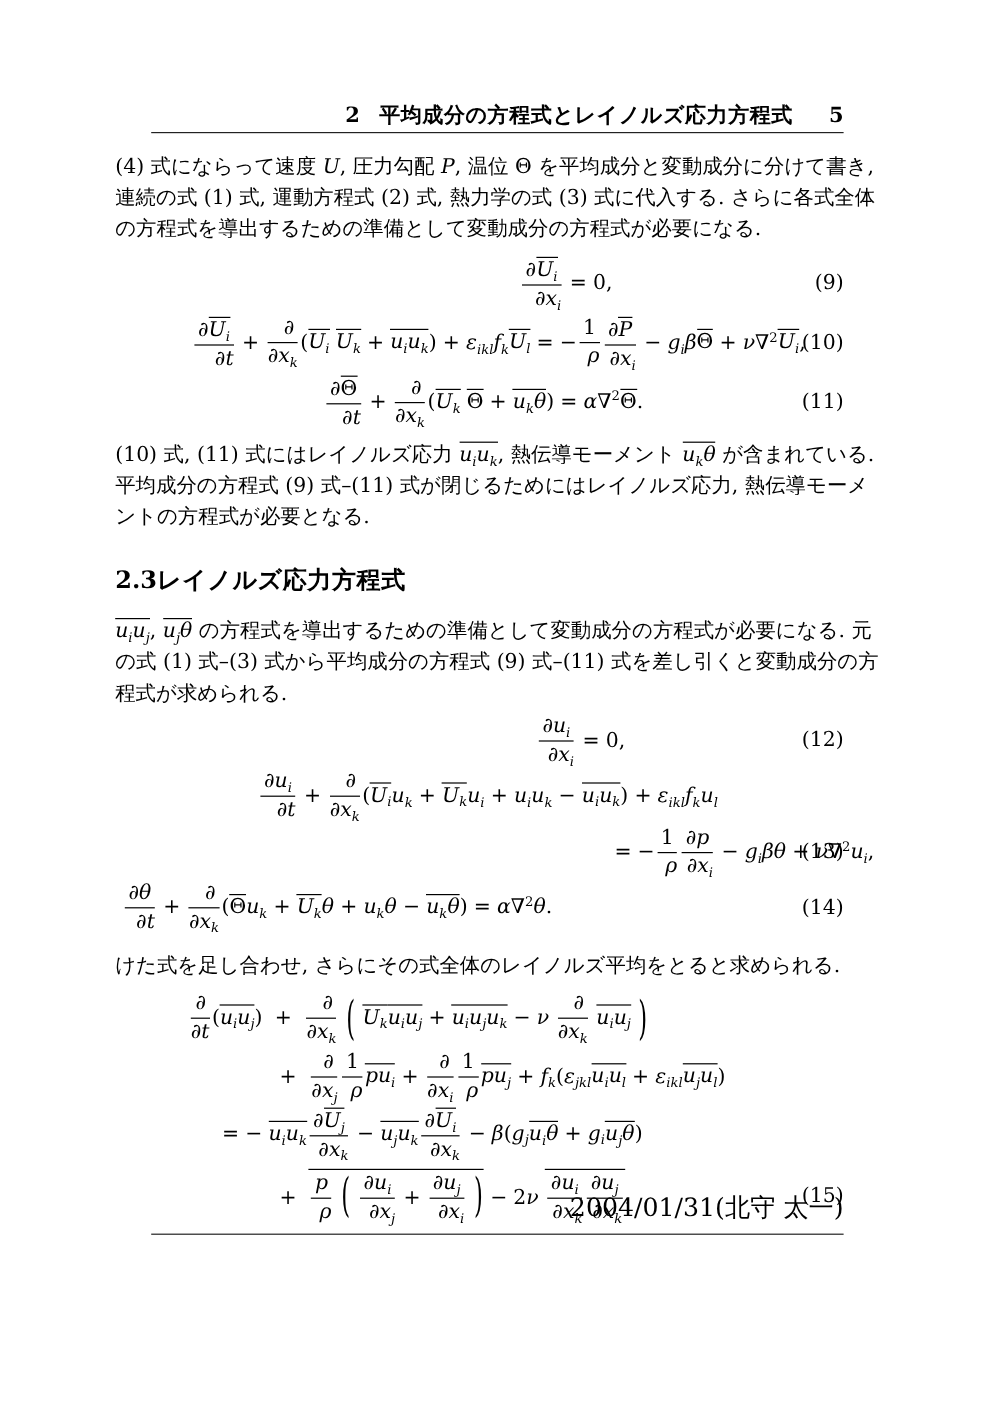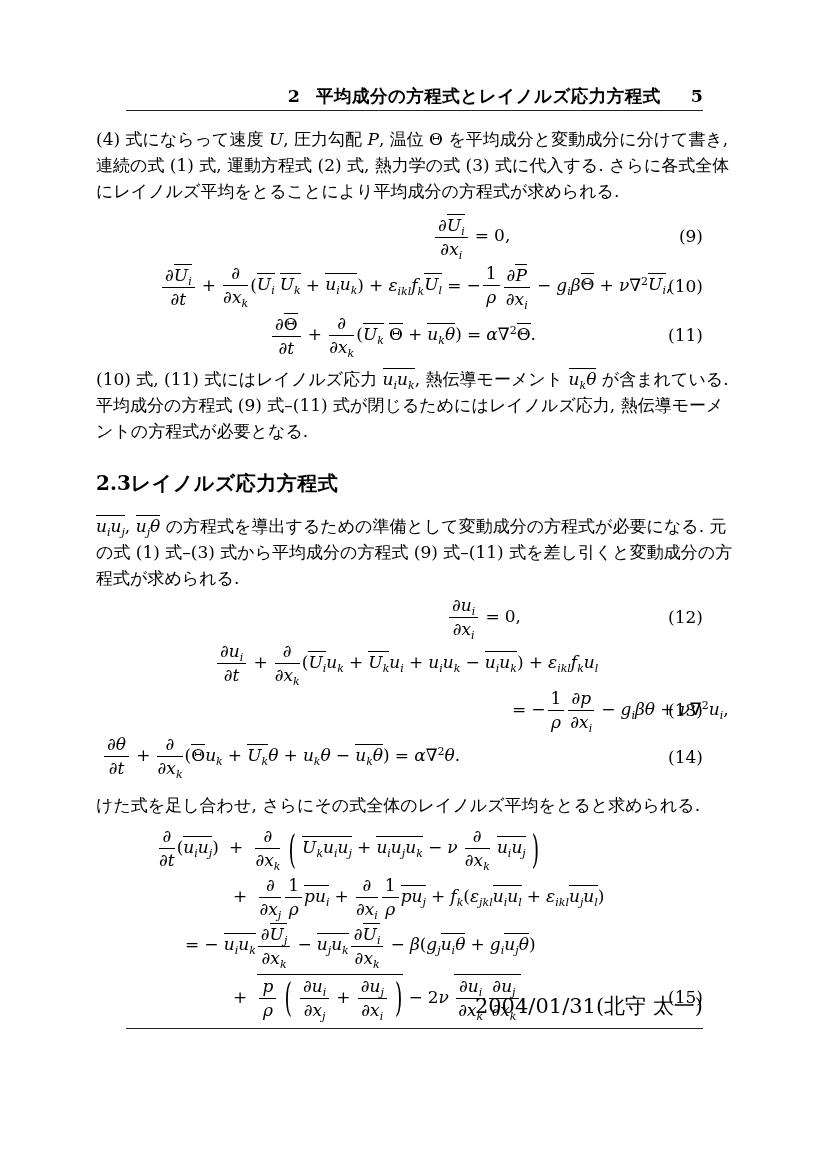--- a/index.html
+++ b/index.html
@@ -30,21 +30,21 @@
   
   .content{position:absolute;left:96px;top:126px;width:634px;}
   .para{line-height:26px;}
   .pline{white-space:nowrap;}
   .m{white-space:nowrap;}
   .it{font-style:italic;}
   .up{font-style:normal;}
   .sp{display:inline-block;width:.3em;}
   sub{font-size:11px;line-height:0;vertical-align:-4px;}
   sup{font-size:11px;line-height:0;vertical-align:6px;}
-  .frac{display:inline-block;vertical-align:middle;text-align:center;margin:0 2px;line-height:1.25;}
+  .frac{display:inline-block;vertical-align:middle;text-align:right;margin:0 2px;line-height:1.25;}
   .frac .num{display:block;border-bottom:1px solid #000;padding:0 3px 1px;}
   .frac .den{display:block;padding-top:1px;}
   .ovl{display:inline-block;border-top:1px solid #000;padding-top:1px;margin-top:2px;line-height:1.15;}
   .bigp{display:inline-block;vertical-align:middle;transform:scaleY(2.05);font-size:19px;padding:0 1px;}
   
   .eqline{position:relative;display:flex;align-items:center;min-height:44px;margin:1px 0;white-space:nowrap;}
   .eqtag{position:absolute;right:27px;top:50%;transform:translateY(-50%);font-style:normal;}
   .l-eq9{padding-left:337px;margin-top:8px;}
   .l-eq10{padding-left:64px;min-height:48px;}
   .l-eq11{padding-left:174px;min-height:46px;}
@@ -76,21 +76,21 @@
     <span class="header-title">平均成分の方程式とレイノルズ応力方程式</span>
     <span class="header-page-no">5</span>
   </div>
   <div class="hrule header-rule"></div>
 
   <div class="content">
 
     <div class="para p1">
         <div class="pline">(4) 式にならって速度 <span class="m"><span class="it">U</span></span>, 圧力勾配 <span class="m"><span class="it">P</span></span>, 温位 <span class="m"><span class="up">Θ</span></span> を平均成分と変動成分に分けて書き,</div>
         <div class="pline">連続の式 (1) 式, 運動方程式 (2) 式, 熱力学の式 (3) 式に代入する. さらに各式全体</div>
-        <div class="pline">にレイノルズ平均をとることにより平均成分の方程式が求められる.</div>
+        <div class="pline">の方程式を導出するための準備として変動成分の方程式が必要になる.</div>
       </div>
 
     <div class="eqline l-eq9">
       <span class="m"><span class="frac"><span class="num"><span class="it">∂</span><span class="ovl"><span class="it">U</span><sub><span class="it">i</span></sub></span></span><span class="den"><span class="it">∂</span><span class="it">x</span><sub><span class="it">i</span></sub></span></span><span class="sp"></span><span class="up">=</span><span class="sp"></span><span class="up">0</span><span class="up">,</span></span>
       <span class="eqtag">(9)</span>
     </div>
     <div class="eqline l-eq10">
       <span class="m"><span class="frac"><span class="num"><span class="it">∂</span><span class="ovl"><span class="it">U</span><sub><span class="it">i</span></sub></span></span><span class="den"><span class="it">∂</span><span class="it">t</span></span></span><span class="sp"></span><span class="up">+</span><span class="sp"></span><span class="frac"><span class="num"><span class="it">∂</span></span><span class="den"><span class="it">∂</span><span class="it">x</span><sub><span class="it">k</span></sub></span></span><span class="up">(</span><span class="ovl"><span class="it">U</span><sub><span class="it">i</span></sub></span><span class="sp"></span><span class="ovl"><span class="it">U</span><sub><span class="it">k</span></sub></span><span class="sp"></span><span class="up">+</span><span class="sp"></span><span class="ovl"><span class="it">u</span><sub><span class="it">i</span></sub><span class="it">u</span><sub><span class="it">k</span></sub></span><span class="up">)</span><span class="sp"></span><span class="up">+</span><span class="sp"></span><span class="it">ε</span><sub><span class="it">i</span><span class="it">k</span><span class="it">l</span></sub><span class="it">f</span><sub><span class="it">k</span></sub><span class="ovl"><span class="it">U</span><sub><span class="it">l</span></sub></span><span class="sp"></span><span class="up">=</span><span class="sp"></span><span class="up">−</span><span class="frac"><span class="num"><span class="up">1</span></span><span class="den"><span class="it">ρ</span></span></span><span class="frac"><span class="num"><span class="it">∂</span><span class="ovl"><span class="it">P</span></span></span><span class="den"><span class="it">∂</span><span class="it">x</span><sub><span class="it">i</span></sub></span></span><span class="sp"></span><span class="up">−</span><span class="sp"></span><span class="it">g</span><sub><span class="it">i</span></sub><span class="it">β</span><span class="ovl"><span class="up">Θ</span></span><span class="sp"></span><span class="up">+</span><span class="sp"></span><span class="it">ν</span><span class="up">∇</span><sup><span class="up">2</span></sup><span class="ovl"><span class="it">U</span><sub><span class="it">i</span></sub></span><span class="up">,</span></span>
       <span class="eqtag">(10)</span>
     </div>

